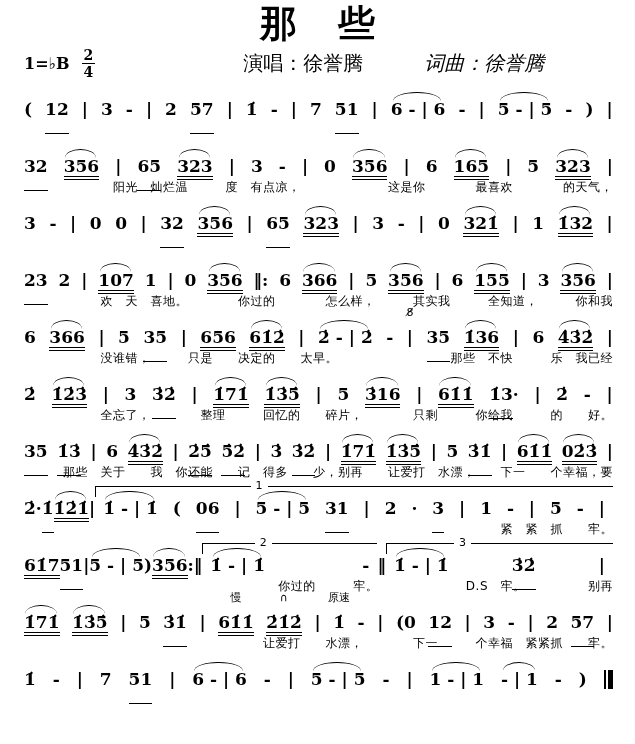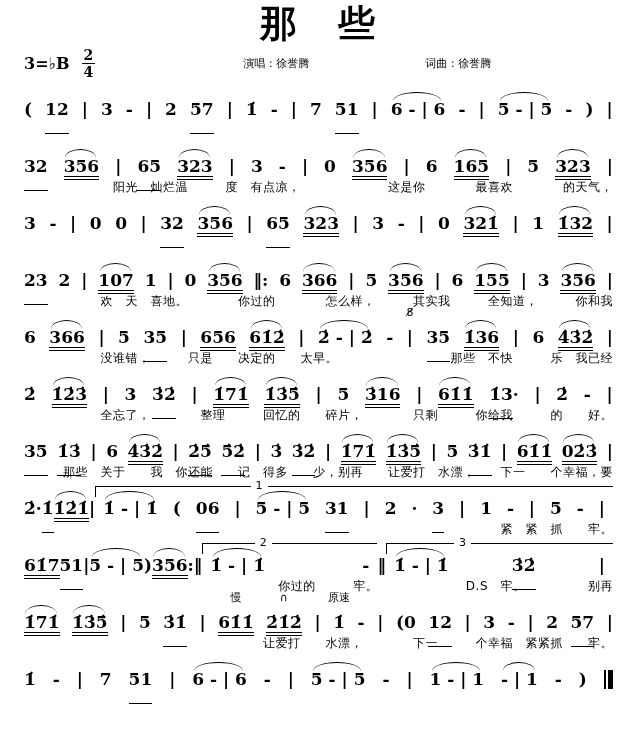--- a/index.html
+++ b/index.html
@@ -4,23 +4,23 @@
 <style>
   html,body { margin:0; padding:0; background:#fff; }
   body { width:635px; height:744px; color:#000; font-family:"DejaVu Sans",sans-serif; overflow:hidden; }
   .sheet { padding:6px 22px 0 24px; }
   .title { text-align:center; font-family:Liberation Mono, monospace; font-weight:bold; font-size:37px; line-height:1.1; letter-spacing:2px; }
   .meta-row { display:flex; align-items:center; margin-top:4px; height:26px; }
   .key { font-family:"DejaVu Serif",serif; font-weight:bold; font-size:16px; }
   .timesig { display:inline-flex; flex-direction:column; align-items:center; margin-left:12px; font-family:"DejaVu Serif",serif; font-weight:bold; font-size:14px; line-height:1; }
   .timesig .ts-top { border-bottom:1.5px solid #000; padding:0 2px 1px 2px; }
   .timesig .ts-bot { padding-top:1px; }
-  .credit { font-size:11px; }
+  .credit { font-size:20px; }
   .credit.singer { margin-left:148px; }
-  .credit.composer { margin-left:116px; }
+  .credit.composer { margin-left:61px;font-style:italic; }
   .score { margin-top:8px; }
   .system { height:57px; }
   .notes { display:flex; justify-content:space-between; align-items:flex-end; font-family:"DejaVu Serif",serif; font-weight:bold; font-size:17px; line-height:1.15; padding-top:15px; }
   .tok { position:relative; white-space:pre; }
   .u1 { border-bottom:1.5px solid #000; padding-bottom:14px; }
   .u2 { border-bottom:4px double #000; }
   .arc::before { content:""; position:absolute; left:4%; right:8%; top:-8px; height:8px;
                  border-top:1.5px solid #000; border-radius:50% 50% 0 0 / 100% 100% 0 0; }
   .ann { position:absolute; top:-21px; left:50%; transform:translateX(-50%); font-size:11px; font-weight:normal;
          font-family:"DejaVu Sans",sans-serif; white-space:nowrap; line-height:1; }
@@ -31,21 +31,21 @@
                  font-family:"DejaVu Sans",sans-serif; line-height:1; }
   .fb { display:inline-block; width:9px; height:19px; border-left:2px solid #000; border-right:5px solid #000; box-sizing:border-box; }
   .lyr { font-size:12px; margin-top:3px; white-space:pre; letter-spacing:0.5px;text-align:right; }
 </style>
 </head>
 <body>
 
 <div class="sheet">
   <div class="title">那　些</div>
   <div class="meta-row">
-    <span class="key">3=♭B</span>
+    <span class="key">1=♭B</span>
     <span class="timesig">
       <span class="ts-top">2</span>
       <span class="ts-bot">4</span>
     </span>
     <span class="credit singer">演唱：徐誉腾</span>
     <span class="credit composer">词曲：徐誉腾</span>
   </div>
   <div class="score" id="score">
       <div class="system">
         <div class="notes">

